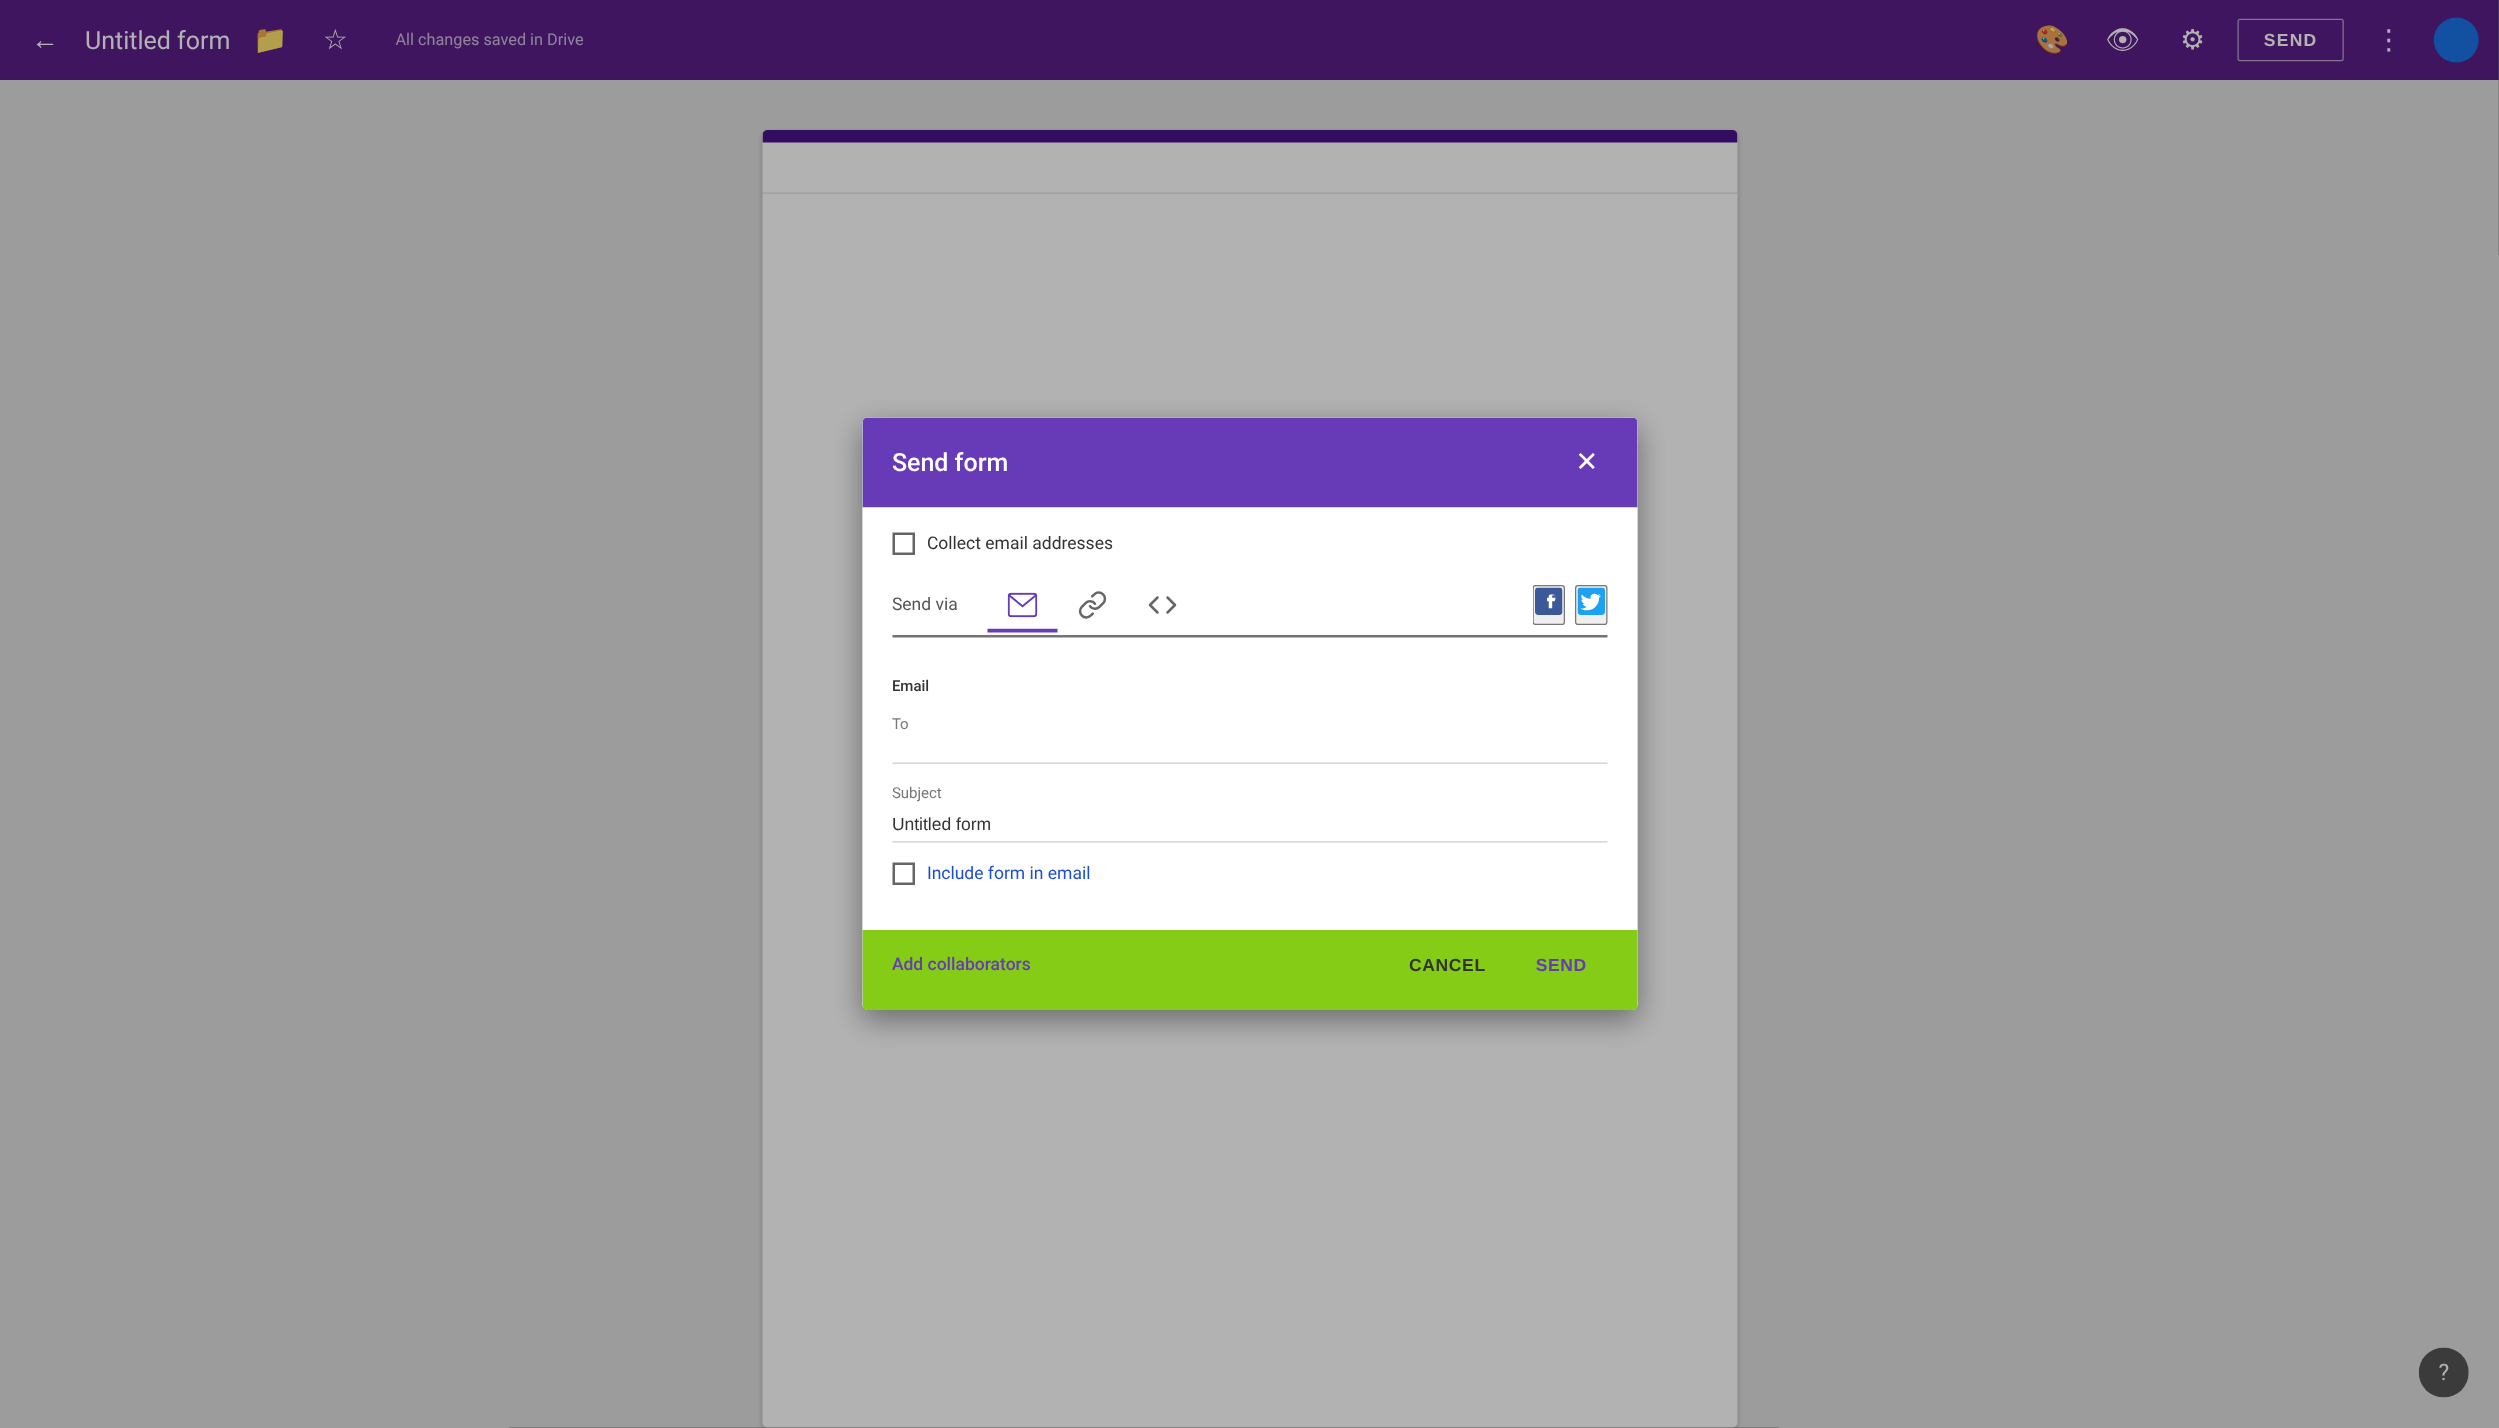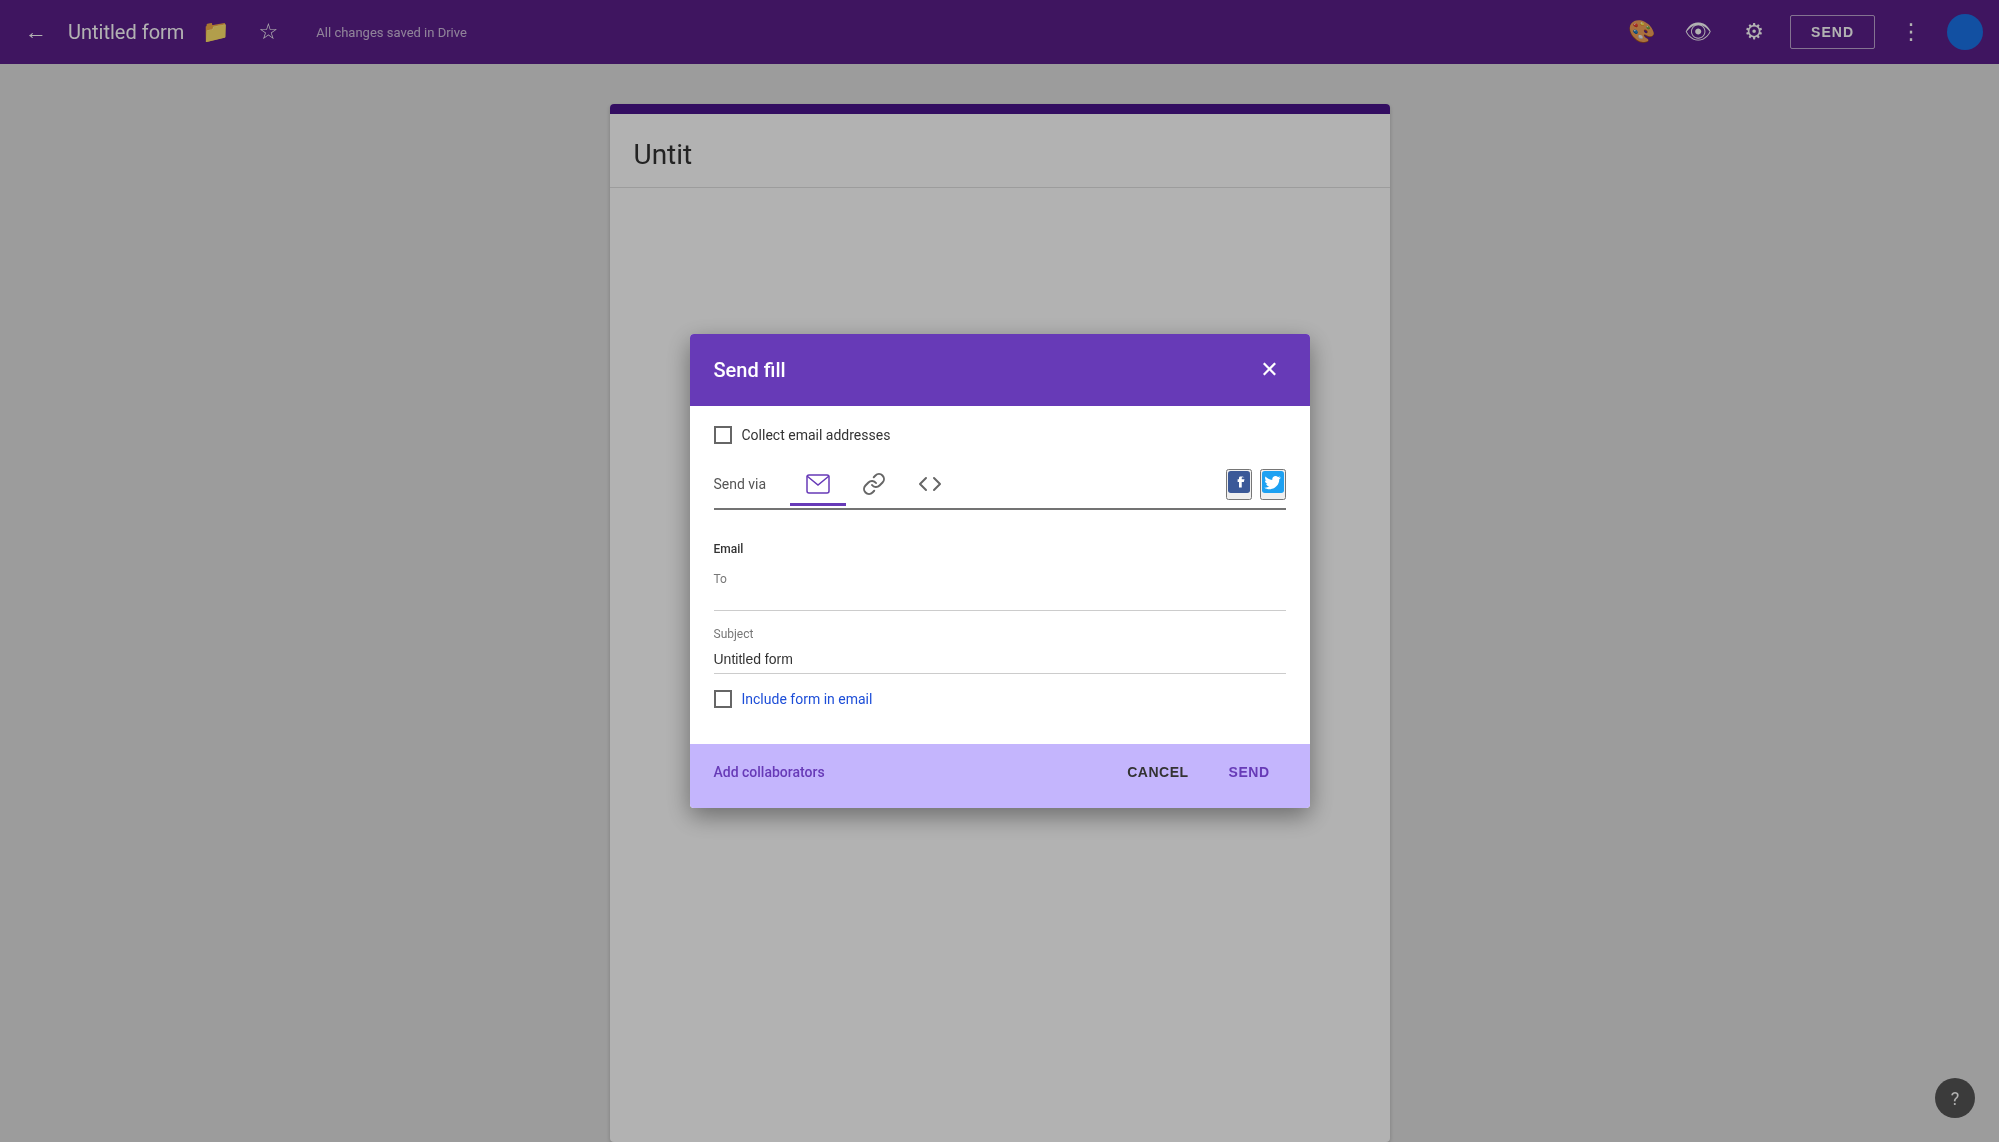--- a/index.html
+++ b/index.html
@@ -266,21 +266,21 @@
     }
     .include-form-label {
       font-size: 14px;
       color: #1d4ed8;
     }
     .dialog-footer {
       display: flex;
       align-items: center;
       justify-content: space-between;
       padding: 12px 24px 20px;
-      background: #c4b5fd;
+      background: #84cc16;
     }
     .add-collaborators-link {
       color: #673ab7;
       font-size: 14px;
       text-decoration: none;
       cursor: pointer;
       font-weight: 500;
     }
     .footer-buttons {
       display: flex;
@@ -357,30 +357,29 @@
       <span>⋮</span>
     </button>
     <div class="avatar"></div>
   </div>
 </div>
 
 <div class="bg-content">
   <div class="form-paper">
     <div class="form-header-bar"></div>
     <div class="form-header-content">
-      <div class="form-title-display">Untit</div>
     </div>
   </div>
 </div>
 
 <div class="overlay">
   <div class="dialog">
 
     <div class="dialog-header">
-      <span class="dialog-title">Send fill</span>
+      <span class="dialog-title">Send form</span>
       <button class="dialog-close">✕</button>
     </div>
 
     <div class="dialog-body">
 
       <div class="collect-emails-row">
         <div class="checkbox"></div>
         <span class="collect-emails-label">Collect email addresses</span>
       </div>
 

